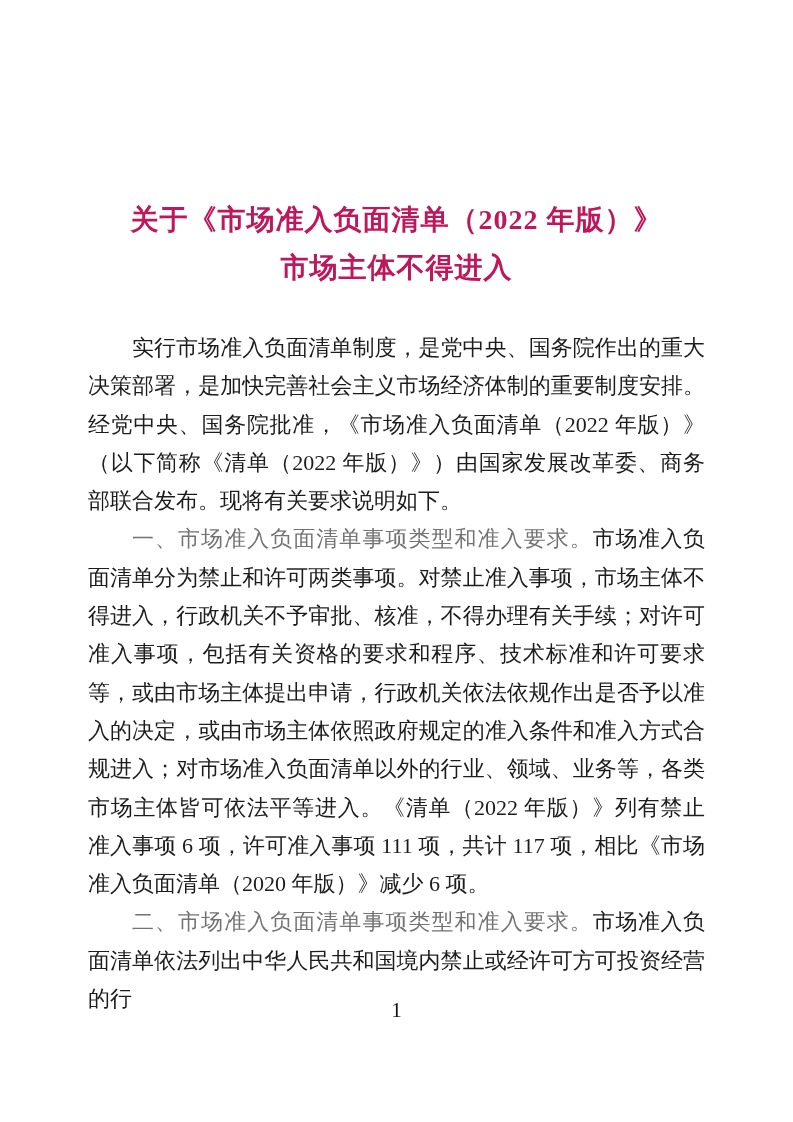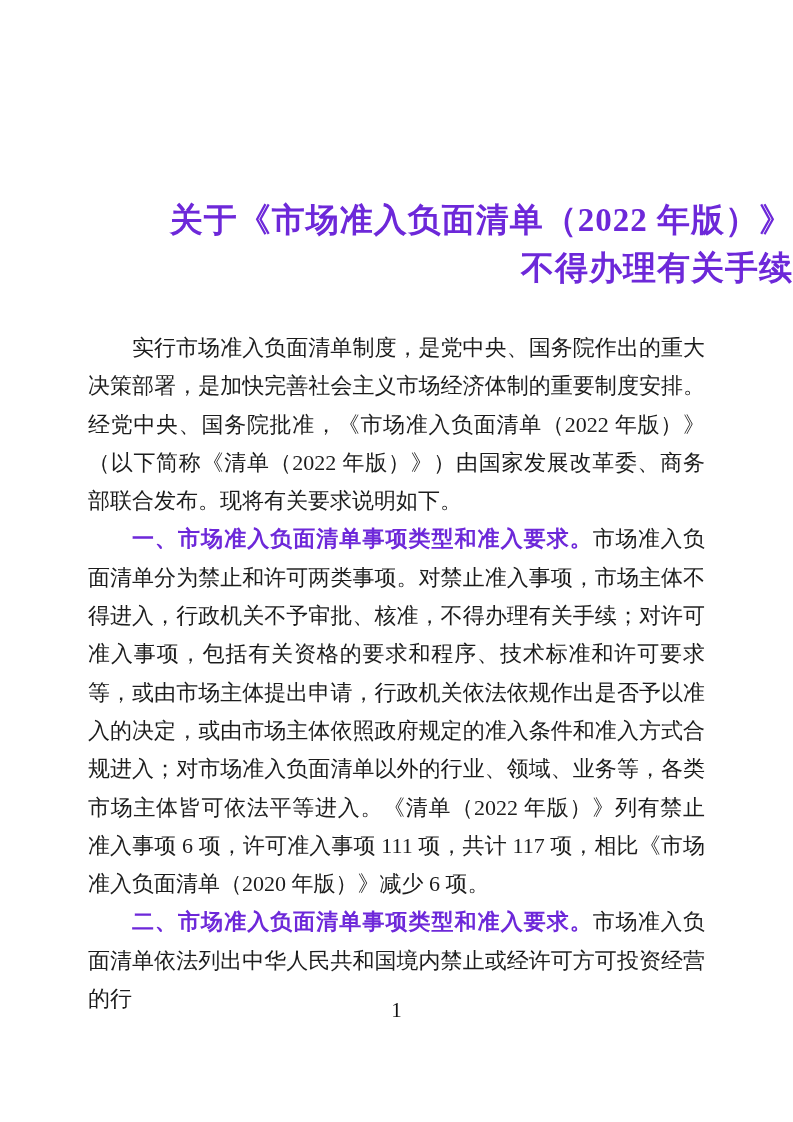--- a/index.html
+++ b/index.html
@@ -15,46 +15,46 @@
     background: #ffffff;
     overflow: hidden;
     font-family: "Liberation Serif", "DejaVu Serif", serif;
     color: #111111;
   }
   .title-block {
     position: absolute;
     top: 196px;
     left: 0;
     right: 0;
-    text-align: right;
-    font-size: 33px;
+    text-align: center;
+    font-size: 28px;
     line-height: 48px;
     font-weight: bold;
-    color: #6d28d9;
+    color: #be185d;
     letter-spacing: 1px;
   }
   .body-block {
     position: absolute;
     top: 329px;
     left: 88px;
     width: 617px;
     font-size: 22px;
     line-height: 38.3px;
     color: #1c1c1c;
     text-align: justify;
   }
   .body-block p {
     margin: 0;
     padding: 0;
     text-indent: 2em;
     text-justify: inter-ideograph;
   }
   .section-lead {
-    font-weight: bold;
-    color: #6d28d9;
+    font-weight: normal;
+    color: #737373;
     font-family: "Liberation Sans", "DejaVu Sans", sans-serif;
     letter-spacing: 0.5px;
   }
   .page-number {
     position: absolute;
     top: 998px;
     left: 0;
     right: 0;
     text-align: center;
     font-size: 21px;
@@ -62,21 +62,21 @@
     color: #111111;
   }
 </style>
 </head>
 <body>
 
 <div class="page">
 
   <div class="title-block">
     <div>关于《市场准入负面清单（2022 年版）》</div>
-    <div>不得办理有关手续</div>
+    <div>市场主体不得进入</div>
   </div>
 
   <div class="body-block">
     <p><span>实行市场准入负面清单制度，是党中央、国务院作出的重大决策部署，是加快完善社会主义市场经济体制的重要制度安排。经党中央、国务院批准，《市场准入负面清单（2022 年版）》（以下简称《清单（2022 年版）》）由国家发展改革委、商务部联合发布。现将有关要求说明如下。</span></p>
 
     <p><span class="section-lead">一、市场准入负面清单事项类型和准入要求。</span><span>市场准入负面清单分为禁止和许可两类事项。对禁止准入事项，市场主体不得进入，行政机关不予审批、核准，不得办理有关手续；对许可准入事项，包括有关资格的要求和程序、技术标准和许可要求等，或由市场主体提出申请，行政机关依法依规作出是否予以准入的决定，或由市场主体依照政府规定的准入条件和准入方式合规进入；对市场准入负面清单以外的行业、领域、业务等，各类市场主体皆可依法平等进入。《清单（2022 年版）》列有禁止准入事项 6 项，许可准入事项 111 项，共计 117 项，相比《市场准入负面清单（2020 年版）》减少 6 项。</span></p>
 
     <p><span class="section-lead">二、市场准入负面清单事项类型和准入要求。</span><span>市场准入负面清单依法列出中华人民共和国境内禁止或经许可方可投资经营的行</span></p>
   </div>
 

